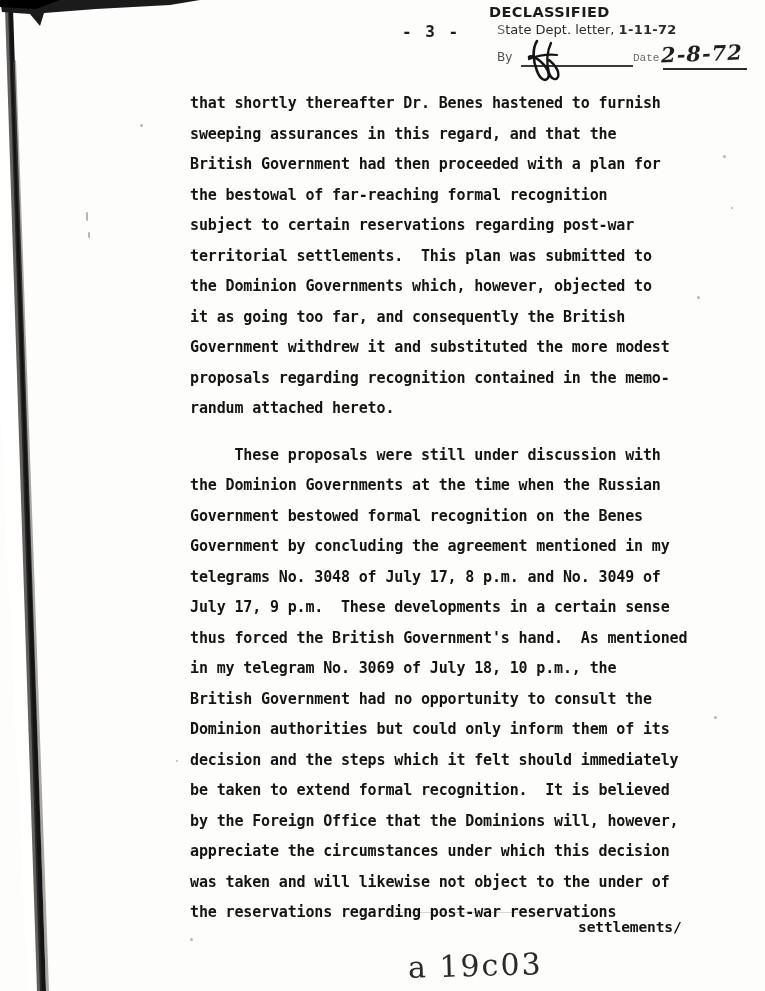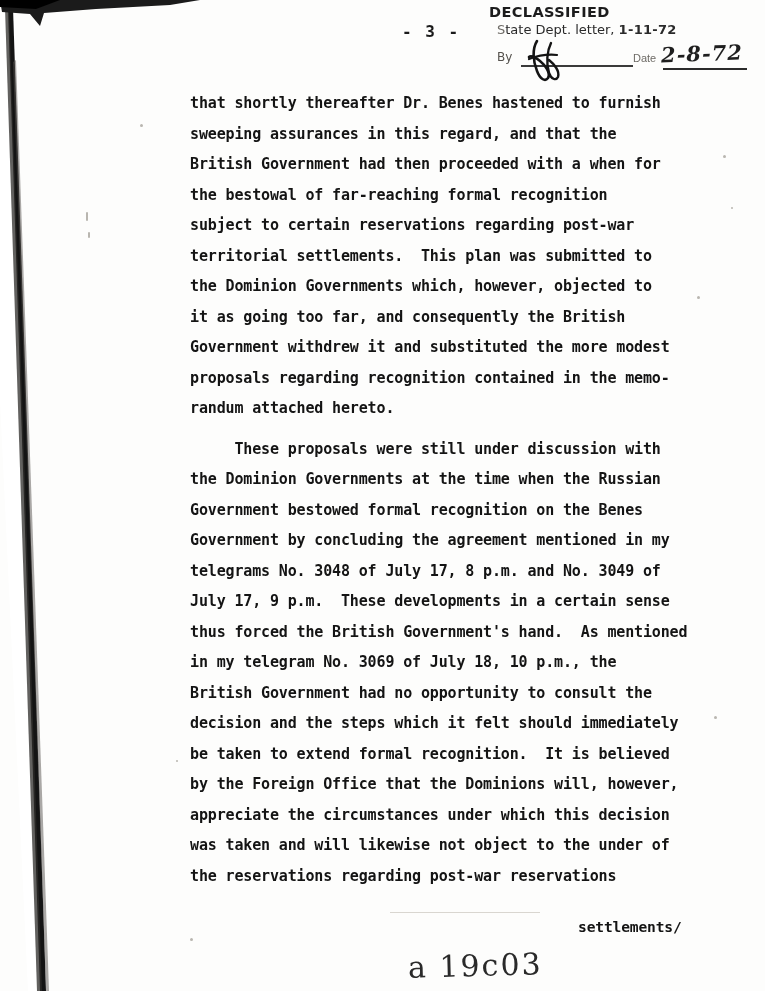--- a/index.html
+++ b/index.html
@@ -86,21 +86,21 @@
     left: 0;
     top: 7px;
     font-family: "DejaVu Sans", sans-serif;
     font-size: 12px;
     color: #55524d;
   }
   .stamp-date-label {
     position: absolute;
     left: 136px;
     top: 9px;
-    font-family: Liberation Sans, sans-serif;
+    font-family: Liberation Mono, monospace;
     font-size: 11px;
     color: #6e6b66;
   }
   .rule-by {
     position: absolute;
     left: 24px;
     top: 22px;
     width: 112px;
     height: 2px;
     background: #3a3a3a;
@@ -152,21 +152,21 @@
   #body-text {
     position: absolute;
     left: 190px;
     top: 88px;
     width: 500px;
   }
   .para {
     margin: 0;
   }
   .para + .para {
-    margin-top: 10px;
+    margin-top: 16px;
   }
   .tline {
     font-family: "DejaVu Sans Mono", monospace;
     font-size: 15px;
     font-weight: 700;
     color: #141414;
     line-height: 30.5px;
     letter-spacing: -0.15px;
     white-space: pre;
     height: 30.5px;
@@ -258,40 +258,41 @@
       <span class="stamp-date-label">Date</span>
       <span class="rule-date"></span>
       <span class="hand-date">2-8-72</span>
     </div>
   </div>
 
   <div id="body-text">
     <div class="para">
       <div class="tline">that shortly thereafter Dr. Benes hastened to furnish</div>
       <div class="tline">sweeping assurances in this regard, and that the</div>
-      <div class="tline">British Government had then proceeded with a when for</div>
+      <div class="tline">British Government had then proceeded with a plan for</div>
       <div class="tline">the bestowal of far-reaching formal recognition</div>
       <div class="tline">subject to certain reservations regarding post-war</div>
       <div class="tline">territorial settlements.  This plan was submitted to</div>
       <div class="tline">the Dominion Governments which, however, objected to</div>
       <div class="tline">it as going too far, and consequently the British</div>
       <div class="tline">Government withdrew it and substituted the more modest</div>
       <div class="tline">proposals regarding recognition contained in the memo-</div>
       <div class="tline">randum attached hereto.</div>
     </div>
     <div class="para">
       <div class="tline indent">     These proposals were still under discussion with</div>
       <div class="tline">the Dominion Governments at the time when the Russian</div>
       <div class="tline">Government bestowed formal recognition on the Benes</div>
       <div class="tline">Government by concluding the agreement mentioned in my</div>
       <div class="tline">telegrams No. 3048 of July 17, 8 p.m. and No. 3049 of</div>
       <div class="tline">July 17, 9 p.m.  These developments in a certain sense</div>
       <div class="tline">thus forced the British Government's hand.  As mentioned</div>
       <div class="tline">in my telegram No. 3069 of July 18, 10 p.m., the</div>
       <div class="tline">British Government had no opportunity to consult the</div>
+      <div class="tline">Dominion authorities but could only inform them of its</div>
       <div class="tline">decision and the steps which it felt should immediately</div>
       <div class="tline">be taken to extend formal recognition.  It is believed</div>
       <div class="tline">by the Foreign Office that the Dominions will, however,</div>
       <div class="tline">appreciate the circumstances under which this decision</div>
       <div class="tline">was taken and will likewise not object to the under of</div>
       <div class="tline">the reservations regarding post-war reservations</div>
     </div>
   </div>
 
   <div id="catchword">settlements/</div>

